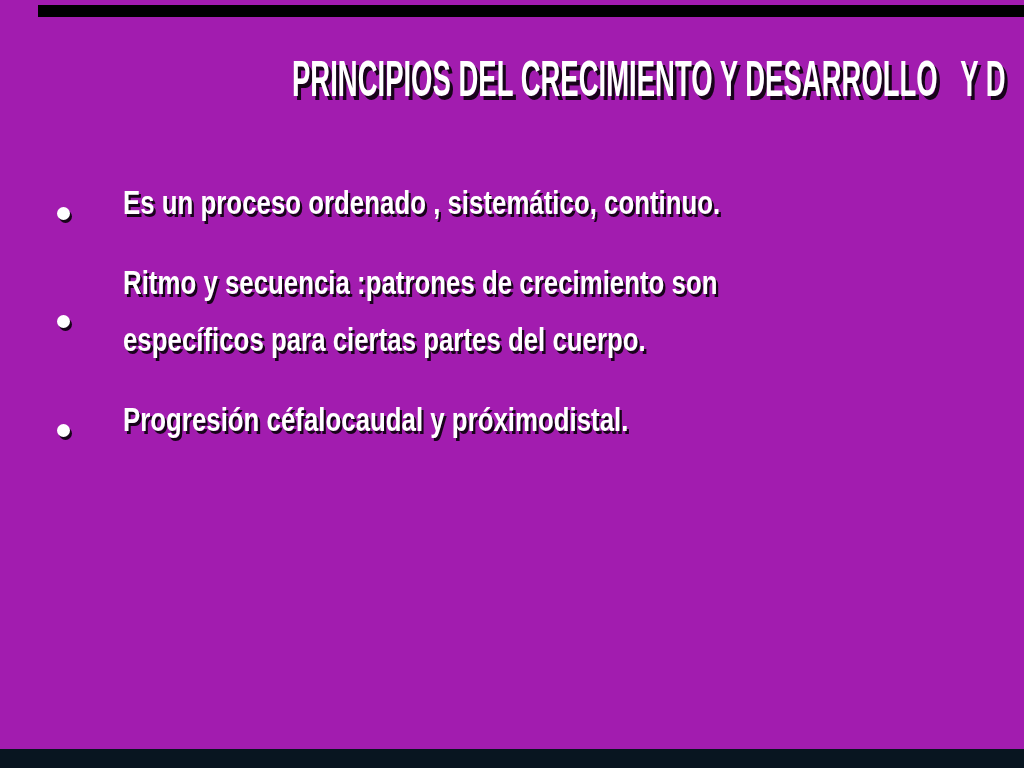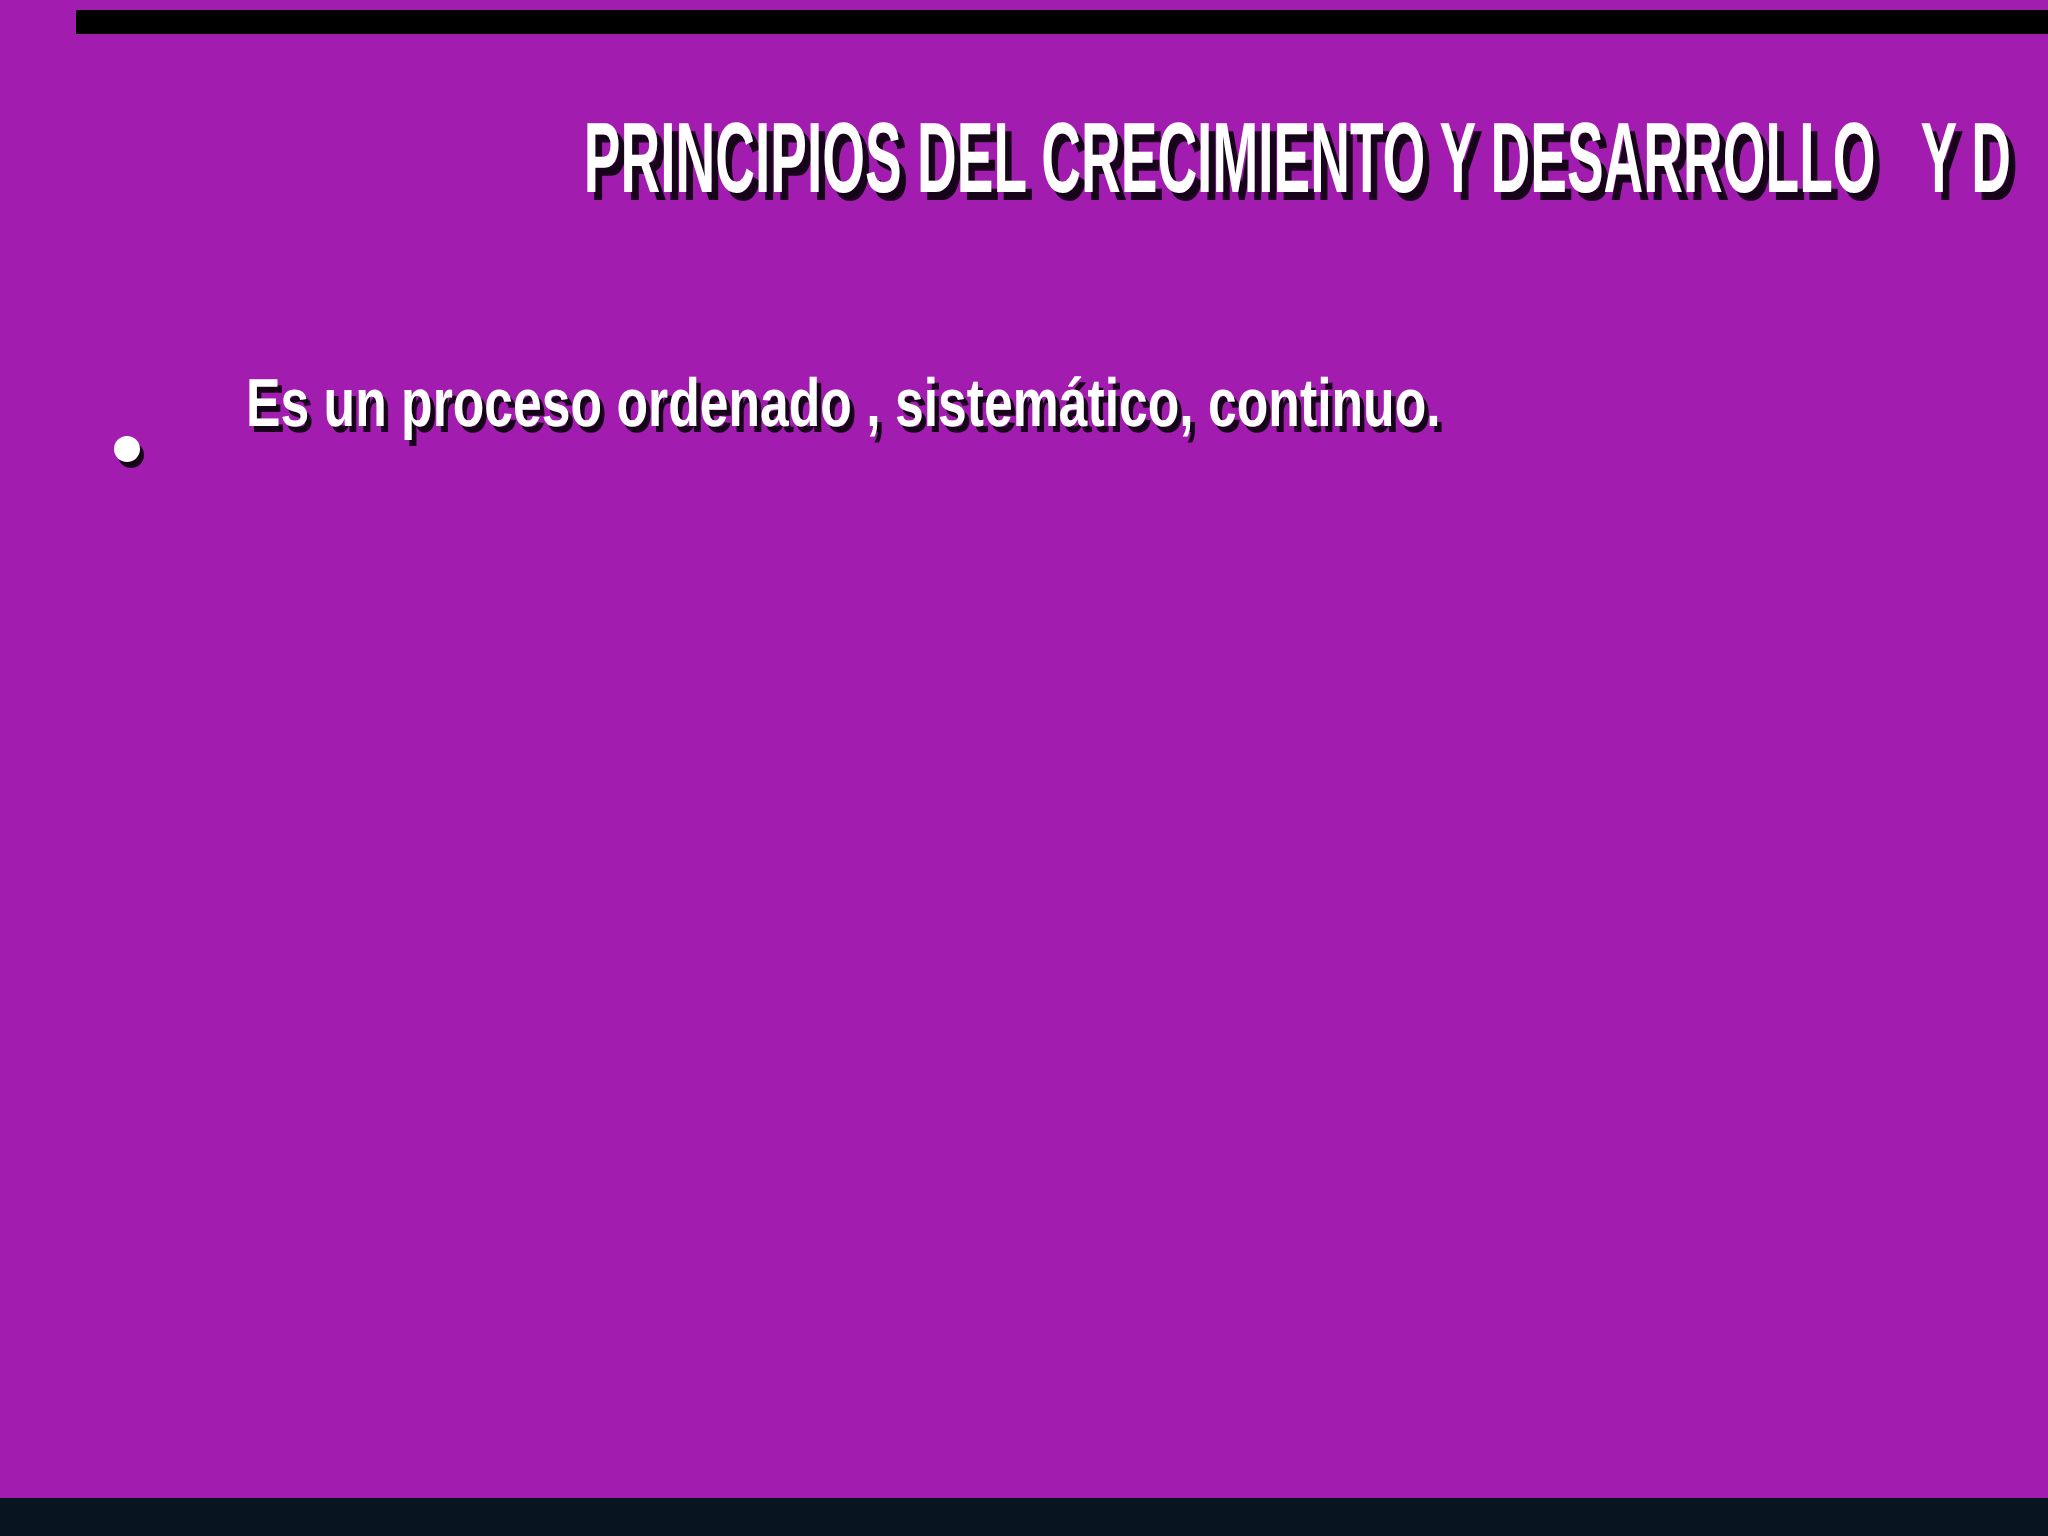--- a/index.html
+++ b/index.html
@@ -48,21 +48,21 @@
     white-space: pre;
     text-shadow: 6px 4px 0 rgba(0,0,0,0.85);
   }
   .bullets {
     list-style: none;
     margin: 66px 0 0 0;
     padding: 0 20px 0 57px;
   }
   .bullet {
     display: flex;
-    align-items: flex-end;
+    align-items: center;
     margin: 0 0 23px 0;
   }
   .dot {
     flex: 0 0 auto;
     width: 13px;
     height: 13px;
     margin-top: 21px;
     margin-right: 53px;
     border-radius: 50%;
     background: #ffffff;
@@ -94,16 +94,29 @@
     <span class="title-text">PRINCIPIOS DEL CRECIMIENTO Y DESARROLLO   Y D</span>
   </div>
 
   <ul class="bullets">
     <li class="bullet">
       <span class="dot"></span>
       <span class="bullet-text">
         <span class="line">Es un proceso ordenado , sistemático, continuo.</span>
       </span>
     </li>
+    <li class="bullet">
+      <span class="dot"></span>
+      <span class="bullet-text">
+        <span class="line">Ritmo y secuencia :patrones de crecimiento son</span>
+        <span class="line">específicos para ciertas partes del cuerpo.</span>
+      </span>
+    </li>
+    <li class="bullet">
+      <span class="dot"></span>
+      <span class="bullet-text">
+        <span class="line">Progresión céfalocaudal y próximodistal.</span>
+      </span>
+    </li>
   </ul>
 
   <div class="bottom-bar"></div>
 </div>
 
 </body></html>

